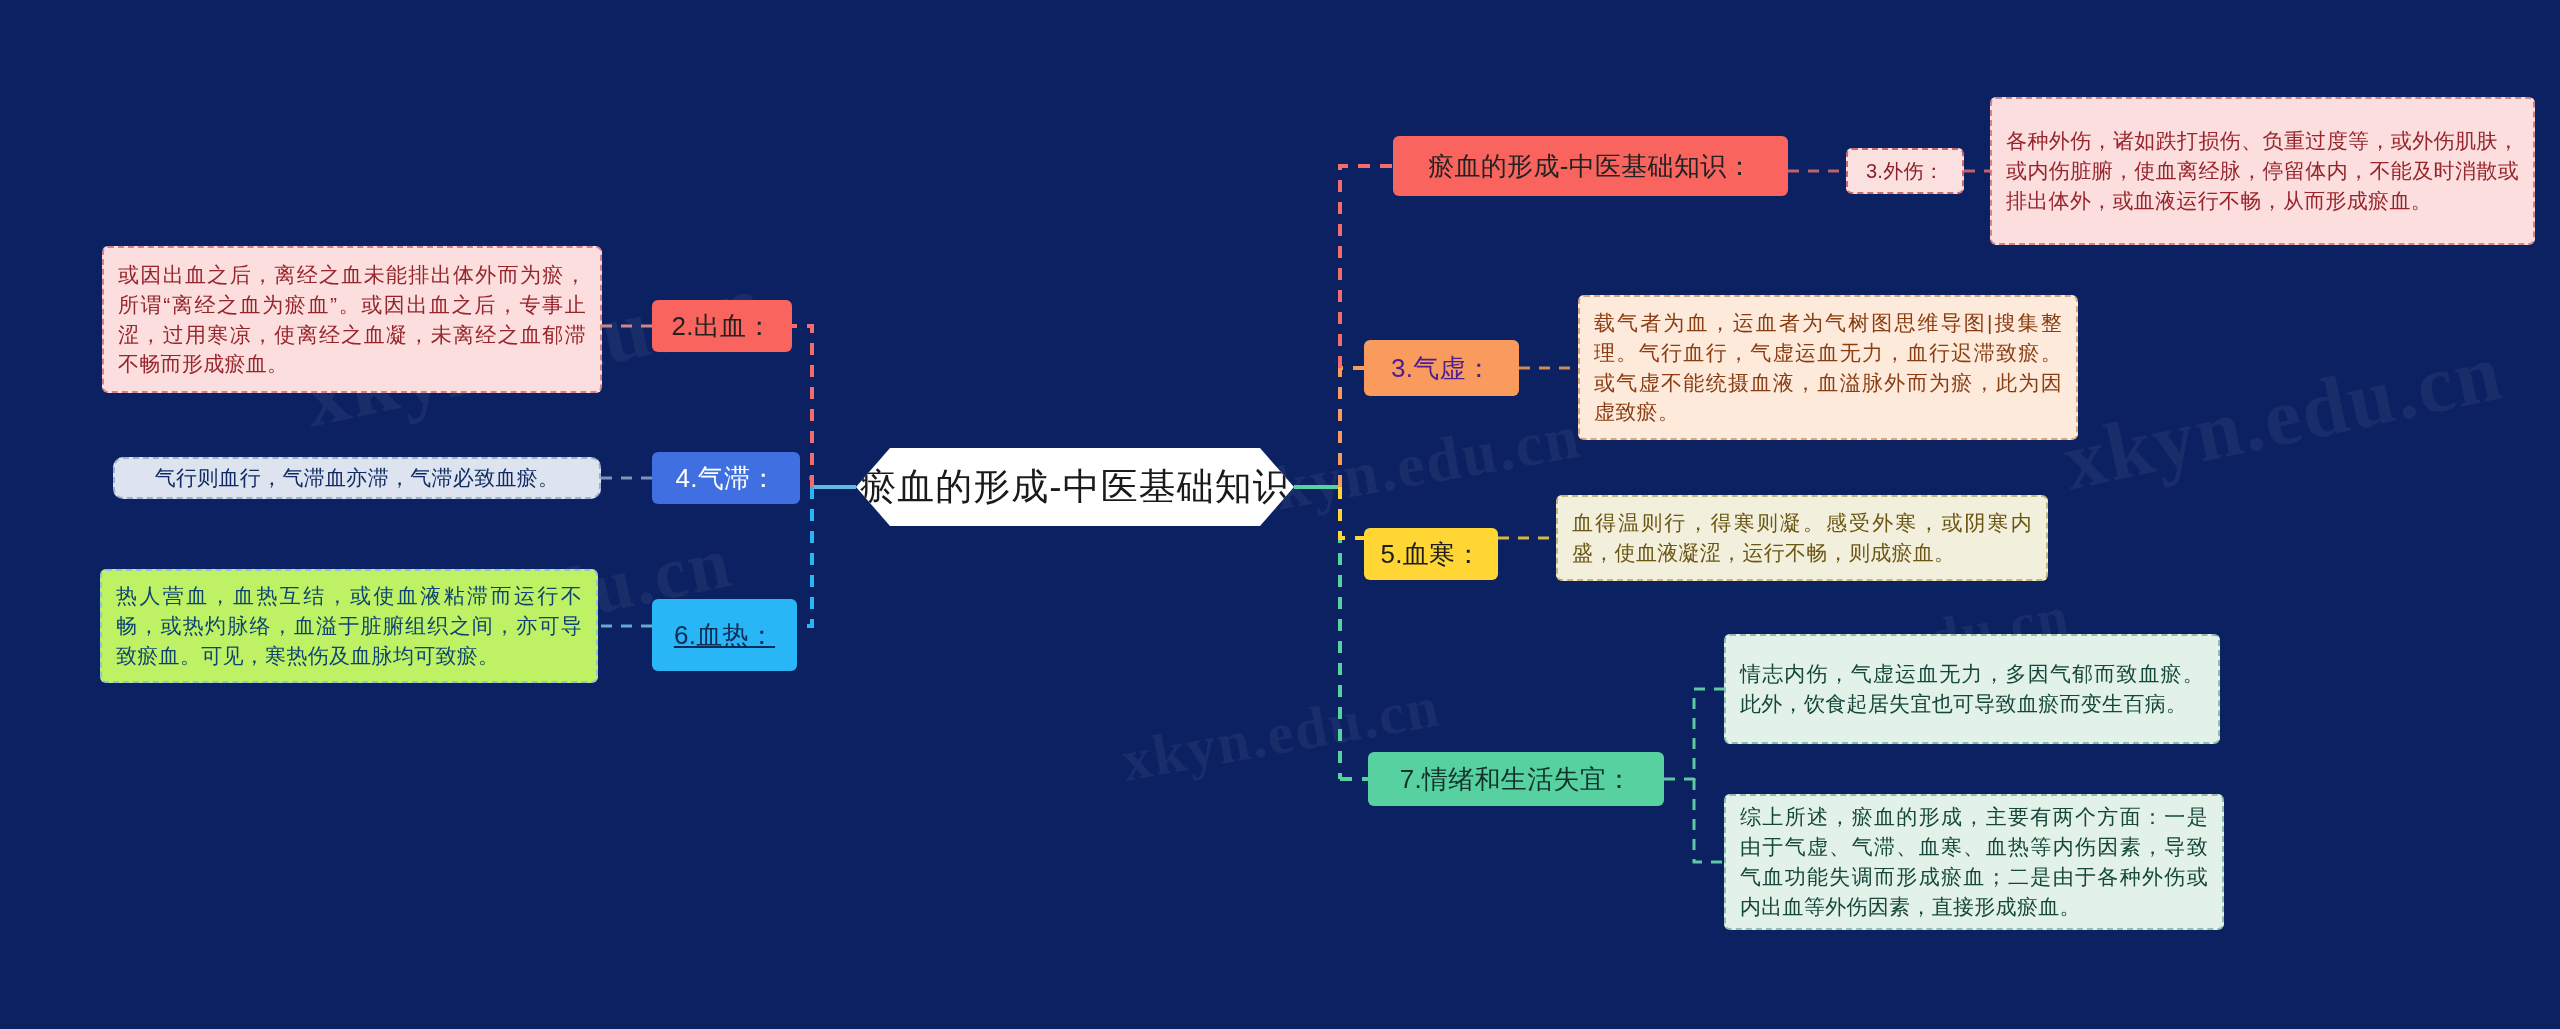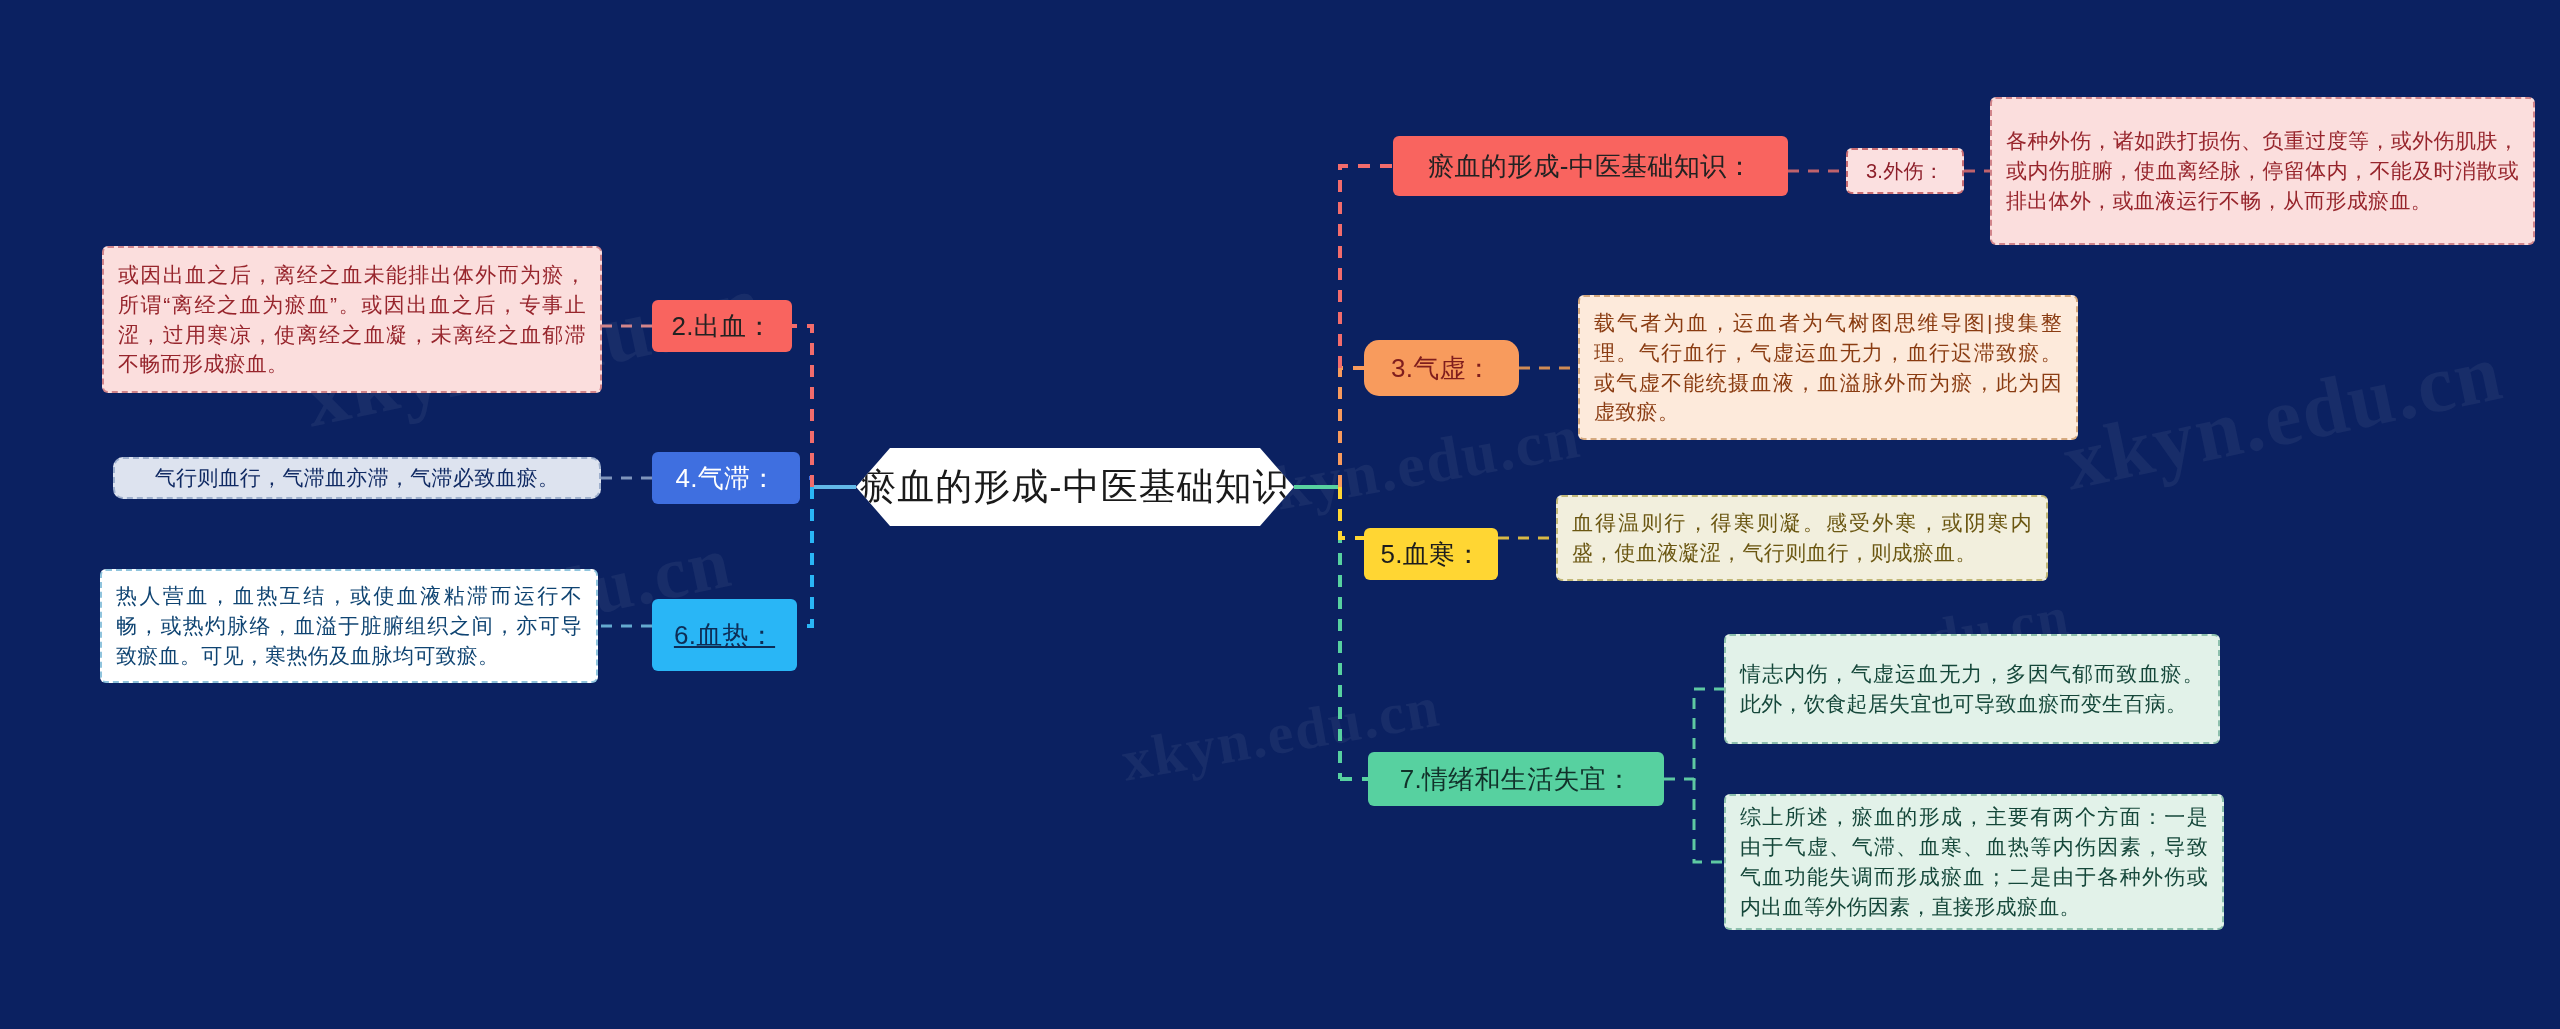--- a/index.html
+++ b/index.html
@@ -67,28 +67,28 @@
     display:flex;align-items:center;justify-content:center;
     white-space:nowrap;
     clip-path:polygon(34px 0,404px 0,438px 39px,404px 78px,34px 78px,0 39px);
     letter-spacing:1px;
   }
 
   
   .k-red   {background:#f9645f;color:#222222;border-color:#f9645f;}
   .k-blue  {background:#3f6fe0;color:#ffffff;border-color:#3f6fe0;}
   .k-cyan  {background:#29b6f6;color:#0d2d56;border-color:#29b6f6;}
-  .k-orange{background:#f89b5d;color:#7f1d1d;border-color:#f89b5d;border-radius:15px;}
+  .k-orange{background:#f89b5d;color:#4c1d95;border-color:#f89b5d;}
   .k-yellow{background:#ffd633;color:#1d1d1d;border-color:#ffd633;}
   .k-green {background:#57d1a0;color:#11312a;border-color:#57d1a0;}
   .k-pink  {background:#fbe0e0;color:#8d1f2a;border-color:#c86c72;}
 
   .l-pink  {background:#fbdedd;color:#97252c;border-color:#d1848a;justify-content:center;}
   .l-grayblue{background:#dde3ef;color:#102a63;border-color:#9fb0cd;}
-  .l-icecyan{background:#ffffff;color:#0f4472;border-color:#8fc4dd;}
+  .l-icecyan{background:#bef264;color:#0f4472;border-color:#8fc4dd;}
   .l-cream {background:#fdeadb;color:#8a3c12;border-color:#d5a97f;}
   .l-ivory {background:#f2efdd;color:#6b5712;border-color:#c3b979;}
   .l-mint  {background:#e2f2e9;color:#15473a;border-color:#8dc0ad;}
 
   
   #n-top-key   {left:1393px;top:136px;width:395px;height:60px;}
   #n1-key      {left:1846px;top:148px;width:118px;height:46px;font-size:20px;}
   #n1-leaf     {left:1990px;top:97px;width:545px;height:148px;}
 
   #n2-key      {left:652px;top:300px;width:140px;height:52px;}
@@ -188,21 +188,21 @@
     <span>4.气滞：</span>
   </div>
   <div id="n4-leaf" class="node leaf l-grayblue dashed">
     <span>气行则血行，气滞血亦滞，气滞必致血瘀。</span>
   </div>
 
   <div id="n5-key" class="node key k-yellow">
     <span>5.血寒：</span>
   </div>
   <div id="n5-leaf" class="node leaf l-ivory dashed">
-    <span>血得温则行，得寒则凝。感受外寒，或阴寒内盛，使血液凝涩，气行则血行，则成瘀血。</span>
+    <span>血得温则行，得寒则凝。感受外寒，或阴寒内盛，使血液凝涩，运行不畅，则成瘀血。</span>
   </div>
 
   <div id="n6-key" class="node key k-cyan">
     <span>6.血热：</span>
   </div>
   <div id="n6-leaf" class="node leaf l-icecyan dashed">
     <span>热人营血，血热互结，或使血液粘滞而运行不畅，或热灼脉络，血溢于脏腑组织之间，亦可导致瘀血。可见，寒热伤及血脉均可致瘀。</span>
   </div>
 
   <div id="n7-key" class="node key k-green">

